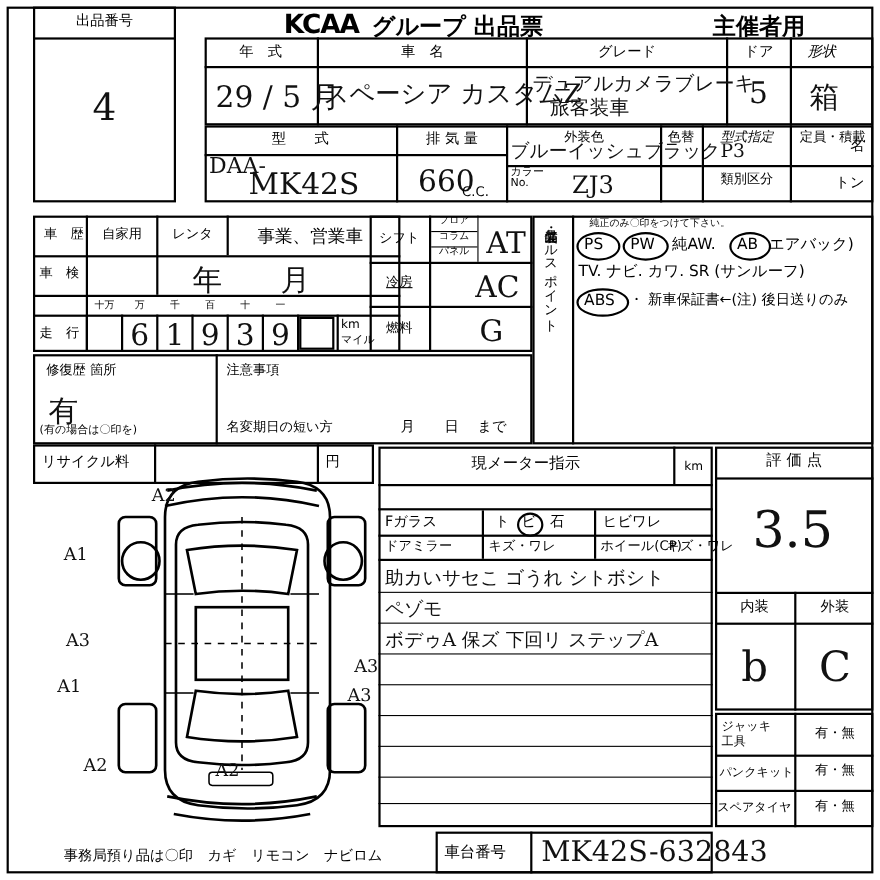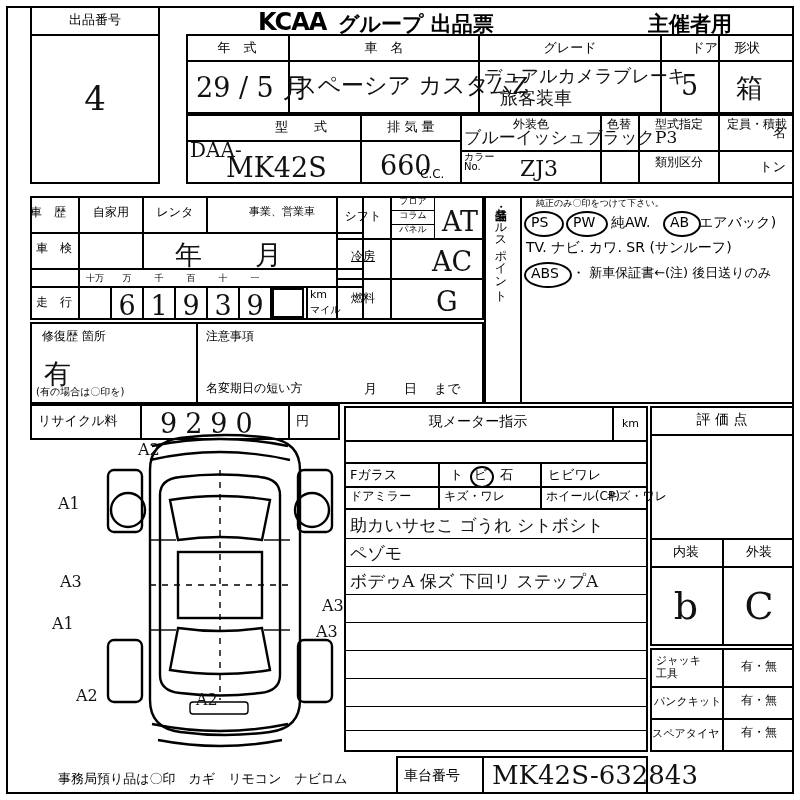--- a/index.html
+++ b/index.html
@@ -40,45 +40,45 @@
 
   <div class="ln" style="left:288px;top:34px;width:2px;height:80px;"></div>
   <div class="ln" style="left:478px;top:34px;width:2px;height:80px;"></div>
   <div class="ln" style="left:660px;top:34px;width:2px;height:80px;"></div>
   <div class="ln" style="left:718px;top:34px;width:2px;height:80px;"></div>
   <div class="ln" style="left:186px;top:60px;width:608px;height:2px;"></div>
 
   <div class="lbl c" style="left:186px;top:41px;width:102px;">年　式</div>
   <div class="lbl c" style="left:290px;top:41px;width:188px;">車　名</div>
   <div class="lbl c" style="left:480px;top:41px;width:180px;">グレード</div>
-  <div class="lbl c" style="left:662px;top:41px;width:56px;text-align:right;">ドア</div>
-  <div class="lbl c" style="left:720px;top:41px;width:54px;">形状</div>
+  <div class="lbl c" style="left:662px;top:41px;width:56px;">ドア</div>
+  <div class="lbl c" style="left:720px;top:41px;width:54px;font-style:italic;">形状</div>
 
   <div class="hand lg" style="left:196px;top:70px;">29 / 5 月</div>
   <div class="hand sm" style="left:484px;top:64px;font-size:18px;">デュアルカメラブレーキ</div>
   <div class="hand lg" style="left:294px;top:70px;font-size:23px;">スペーシア カスタムZ</div>
   <div class="hand sm" style="left:500px;top:86px;font-size:18px;">旅客装車</div>
   <div class="hand lg" style="left:681px;top:70px;">5</div>
   <div class="hand lg" style="left:736px;top:70px;">箱</div>
 
   <div class="bx nb" style="left:186px;top:114px;width:608px;height:70px;border:2px solid #000;"></div>
   <div class="ln" style="left:360px;top:114px;width:2px;height:70px;"></div>
   <div class="ln" style="left:460px;top:114px;width:2px;height:70px;"></div>
   <div class="ln" style="left:600px;top:114px;width:2px;height:70px;"></div>
   <div class="ln" style="left:638px;top:114px;width:2px;height:70px;"></div>
   <div class="ln" style="left:718px;top:114px;width:2px;height:70px;"></div>
   <div class="ln" style="left:186px;top:140px;width:274px;height:2px;"></div>
   <div class="ln" style="left:460px;top:150px;width:178px;height:2px;"></div>
   <div class="ln" style="left:638px;top:150px;width:156px;height:2px;"></div>
 
-  <div class="lbl c" style="left:186px;top:120px;width:174px;padding-left:28px;">型　　式</div>
+  <div class="lbl c" style="left:186px;top:120px;width:174px;">型　　式</div>
   <div class="lbl c" style="left:362px;top:120px;width:98px;">排 気 量</div>
   <div class="lbl c" style="left:462px;top:118px;width:138px;font-size:12px;">外装色</div>
   <div class="lbl c" style="left:600px;top:118px;width:38px;font-size:12px;">色替</div>
-  <div class="lbl c" style="left:640px;top:118px;width:78px;font-size:12px;">型式指定</div>
+  <div class="lbl c" style="left:640px;top:118px;width:78px;font-size:12px;font-style:italic;">型式指定</div>
   <div class="lbl c" style="left:720px;top:118px;width:74px;font-size:12px;">定員・積載</div>
   <div class="lbl c" style="left:640px;top:156px;width:78px;font-size:12px;">類別区分</div>
   <div class="lbl" style="left:464px;top:152px;font-size:10px;line-height:1.0;">カラー<br>No.</div>
   <div class="lbl c" style="left:720px;top:126px;width:74px;text-align:right;padding-right:8px;box-sizing:border-box;">名</div>
   <div class="lbl c" style="left:720px;top:160px;width:74px;text-align:right;padding-right:8px;box-sizing:border-box;">トン</div>
 
   <div class="hand md" style="left:190px;top:138px;font-size:20px;">DAA-</div>
   <div class="hand lg" style="left:226px;top:152px;">MK42S</div>
   <div class="hand lg" style="left:380px;top:150px;">660</div>
   <div class="lbl" style="left:420px;top:168px;font-size:12px;">C.C.</div>
@@ -86,24 +86,24 @@
   <div class="hand md" style="left:520px;top:156px;">ZJ3</div>
 
   <div class="bx" style="left:30px;top:196px;width:334px;height:124px;"></div>
   <div class="ln" style="left:30px;top:232px;width:334px;height:2px;"></div>
   <div class="ln" style="left:30px;top:268px;width:334px;height:2px;"></div>
   <div class="ln" style="left:30px;top:286px;width:334px;height:2px;"></div>
   <div class="ln" style="left:78px;top:196px;width:2px;height:124px;"></div>
   <div class="ln" style="left:142px;top:196px;width:2px;height:72px;"></div>
   <div class="ln" style="left:206px;top:196px;width:2px;height:36px;"></div>
 
-  <div class="lbl c" style="left:20px;top:206px;width:56px;font-size:12px;">車　歴</div>
+  <div class="lbl c" style="left:30px;top:206px;width:56px;font-size:12px;">車　歴</div>
   <div class="lbl c" style="left:80px;top:206px;width:62px;font-size:12px;">自家用</div>
   <div class="lbl c" style="left:144px;top:206px;width:62px;font-size:12px;">レンタ</div>
-  <div class="lbl c" style="left:208px;top:206px;width:148px;font-size:11px;">事業、営業車</div>
+  <div class="lbl c" style="left:208px;top:206px;width:148px;font-size:16px;">事業、営業車</div>
   <div class="lbl c" style="left:30px;top:242px;width:48px;font-size:12px;">車　検</div>
   <div class="hand lg" style="left:175px;top:237px;">年</div>
   <div class="hand lg" style="left:255px;top:237px;">月</div>
   <div class="lbl c" style="left:30px;top:296px;width:48px;font-size:12px;">走　行</div>
 
   <div class="ln" style="left:110px;top:286px;width:2px;height:34px;"></div>
   <div class="ln" style="left:142px;top:286px;width:2px;height:34px;"></div>
   <div class="ln" style="left:174px;top:286px;width:2px;height:34px;"></div>
   <div class="ln" style="left:206px;top:286px;width:2px;height:34px;"></div>
   <div class="ln" style="left:238px;top:286px;width:2px;height:34px;"></div>
@@ -176,21 +176,20 @@
   <div class="lbl" style="left:206px;top:330px;font-size:12px;">注意事項</div>
   <div class="lbl" style="left:206px;top:382px;font-size:12px;">名変期日の短い方</div>
   <div class="lbl" style="left:364px;top:382px;font-size:13px;">月</div>
   <div class="lbl" style="left:404px;top:382px;font-size:13px;">日</div>
   <div class="lbl" style="left:434px;top:382px;font-size:13px;">まで</div>
 
   <div class="bx" style="left:30px;top:404px;width:310px;height:36px;"></div>
   <div class="ln" style="left:140px;top:404px;width:2px;height:36px;"></div>
   <div class="ln" style="left:288px;top:404px;width:2px;height:36px;"></div>
   <div class="lbl" style="left:38px;top:414px;font-size:13px;">リサイクル料</div>
-  <div class="hand lg" style="left:160px;top:408px;letter-spacing:8px;">9290</div>
   <div class="lbl" style="left:296px;top:414px;font-size:13px;">円</div>
 
   <div class="bx" style="left:344px;top:406px;width:304px;height:346px;"></div>
   <div class="ln" style="left:344px;top:440px;width:304px;height:2px;"></div>
   <div class="ln" style="left:344px;top:462px;width:304px;height:2px;"></div>
   <div class="ln" style="left:612px;top:406px;width:2px;height:34px;"></div>
   <div class="lbl c" style="left:344px;top:414px;width:268px;font-size:14px;">現メーター指示</div>
   <div class="lbl" style="left:622px;top:418px;font-size:11px;">km</div>
 
   <div class="ln" style="left:344px;top:486px;width:304px;height:2px;"></div>
@@ -222,20 +221,21 @@
   <div class="hand sm" style="left:350px;top:514px;font-size:17px;">助カいサセこ ゴうれ  シトボシト</div>
   <div class="hand sm" style="left:350px;top:542px;font-size:17px;">ペゾモ</div>
   <div class="hand sm" style="left:350px;top:570px;font-size:17px;">ボデゥA 保ズ  下回リ ステップA</div>
 
   <div class="bx" style="left:650px;top:406px;width:144px;height:240px;"></div>
   <div class="ln" style="left:650px;top:434px;width:144px;height:2px;"></div>
   <div class="ln" style="left:650px;top:538px;width:144px;height:2px;"></div>
   <div class="ln" style="left:650px;top:566px;width:144px;height:2px;"></div>
   <div class="ln" style="left:722px;top:538px;width:2px;height:108px;"></div>
   <div class="lbl c" style="left:650px;top:412px;width:144px;font-size:14px;">評 価 点</div>
+  <div class="hand xl" style="left:684px;top:454px;font-size:46px;">3.5</div>
   <div class="lbl c" style="left:650px;top:545px;width:72px;font-size:13px;">内装</div>
   <div class="lbl c" style="left:724px;top:545px;width:70px;font-size:13px;">外装</div>
   <div class="hand xl c" style="left:650px;top:584px;width:72px;text-align:center;font-size:38px;">b</div>
   <div class="hand xl c" style="left:724px;top:584px;width:70px;text-align:center;font-size:38px;">C</div>
 
   <div class="bx" style="left:650px;top:648px;width:144px;height:104px;"></div>
   <div class="ln" style="left:650px;top:686px;width:144px;height:2px;"></div>
   <div class="ln" style="left:650px;top:718px;width:144px;height:2px;"></div>
   <div class="ln" style="left:722px;top:648px;width:2px;height:104px;"></div>
   <div class="lbl" style="left:656px;top:654px;font-size:11px;line-height:1.2;">ジャッキ<br>工具</div>

